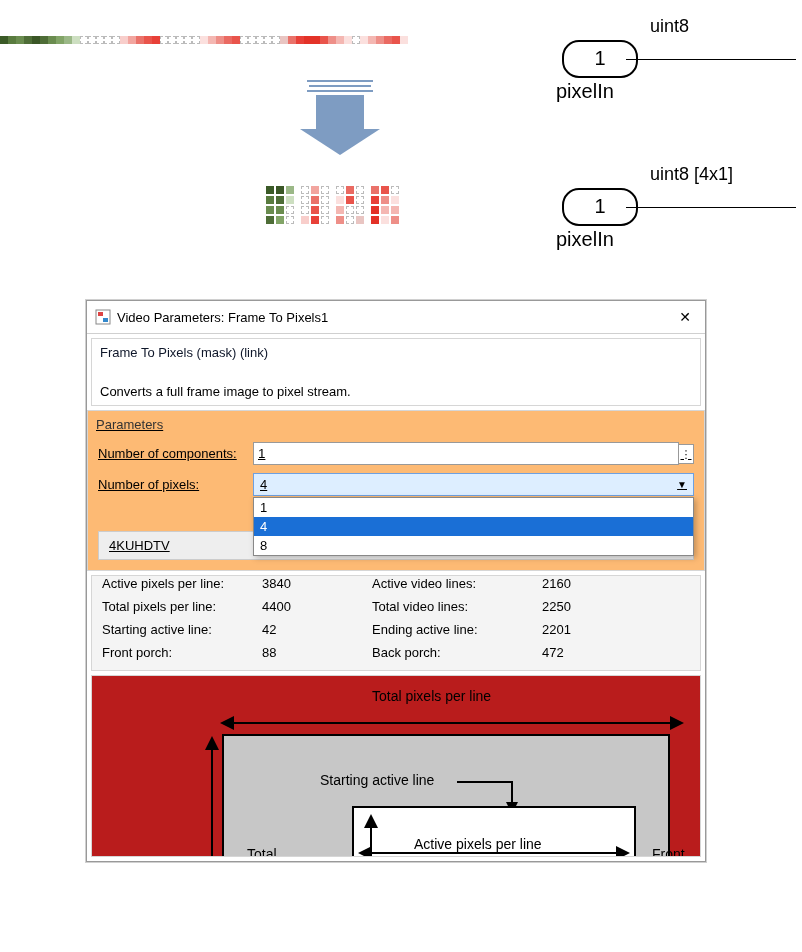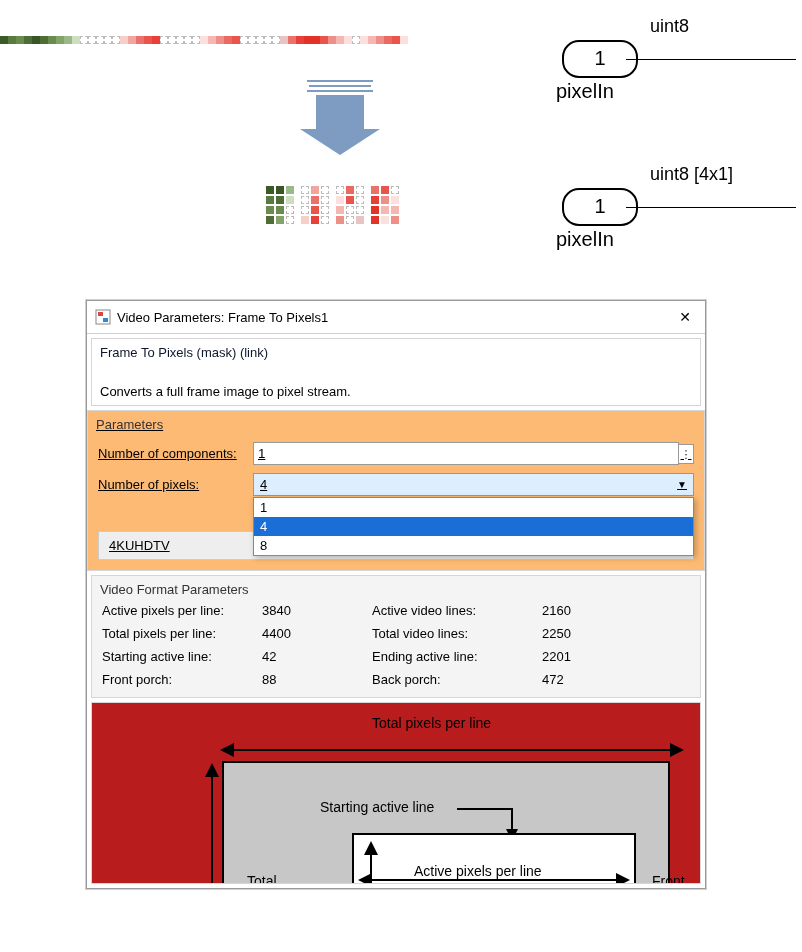--- a/index.html
+++ b/index.html
@@ -266,21 +266,20 @@
       </div>
     </div>
 
     <div class="frmrow" style="margin-top:2px;">
       <label>Video format:</label>
     </div>
     <div class="videofmt">4KUHDTV</div>
   </div>
 
   <div class="vfparams">
-    <div class="sectitle">Video Format Parameters</div>
     <div class="vfgrid">
       <div>Active pixels per line:</div>
       <div>3840</div>
       <div>Active video lines:</div>
       <div>2160</div>
 
       <div>Total pixels per line:</div>
       <div>4400</div>
       <div>Total video lines:</div>
       <div>2250</div>

